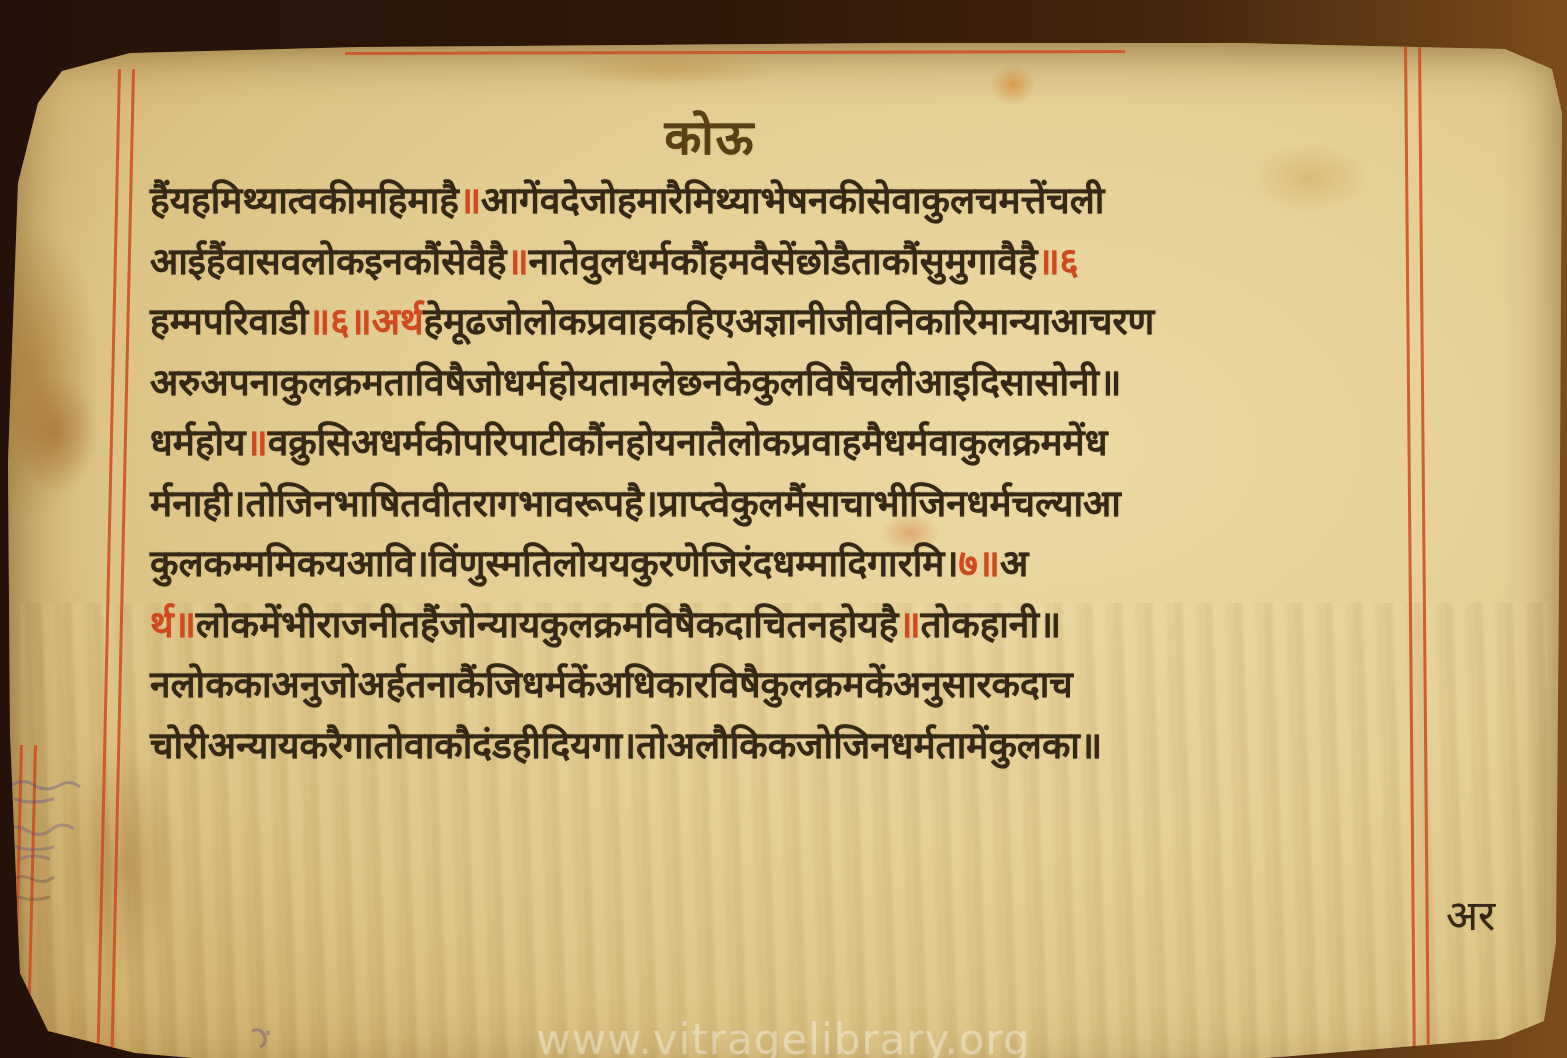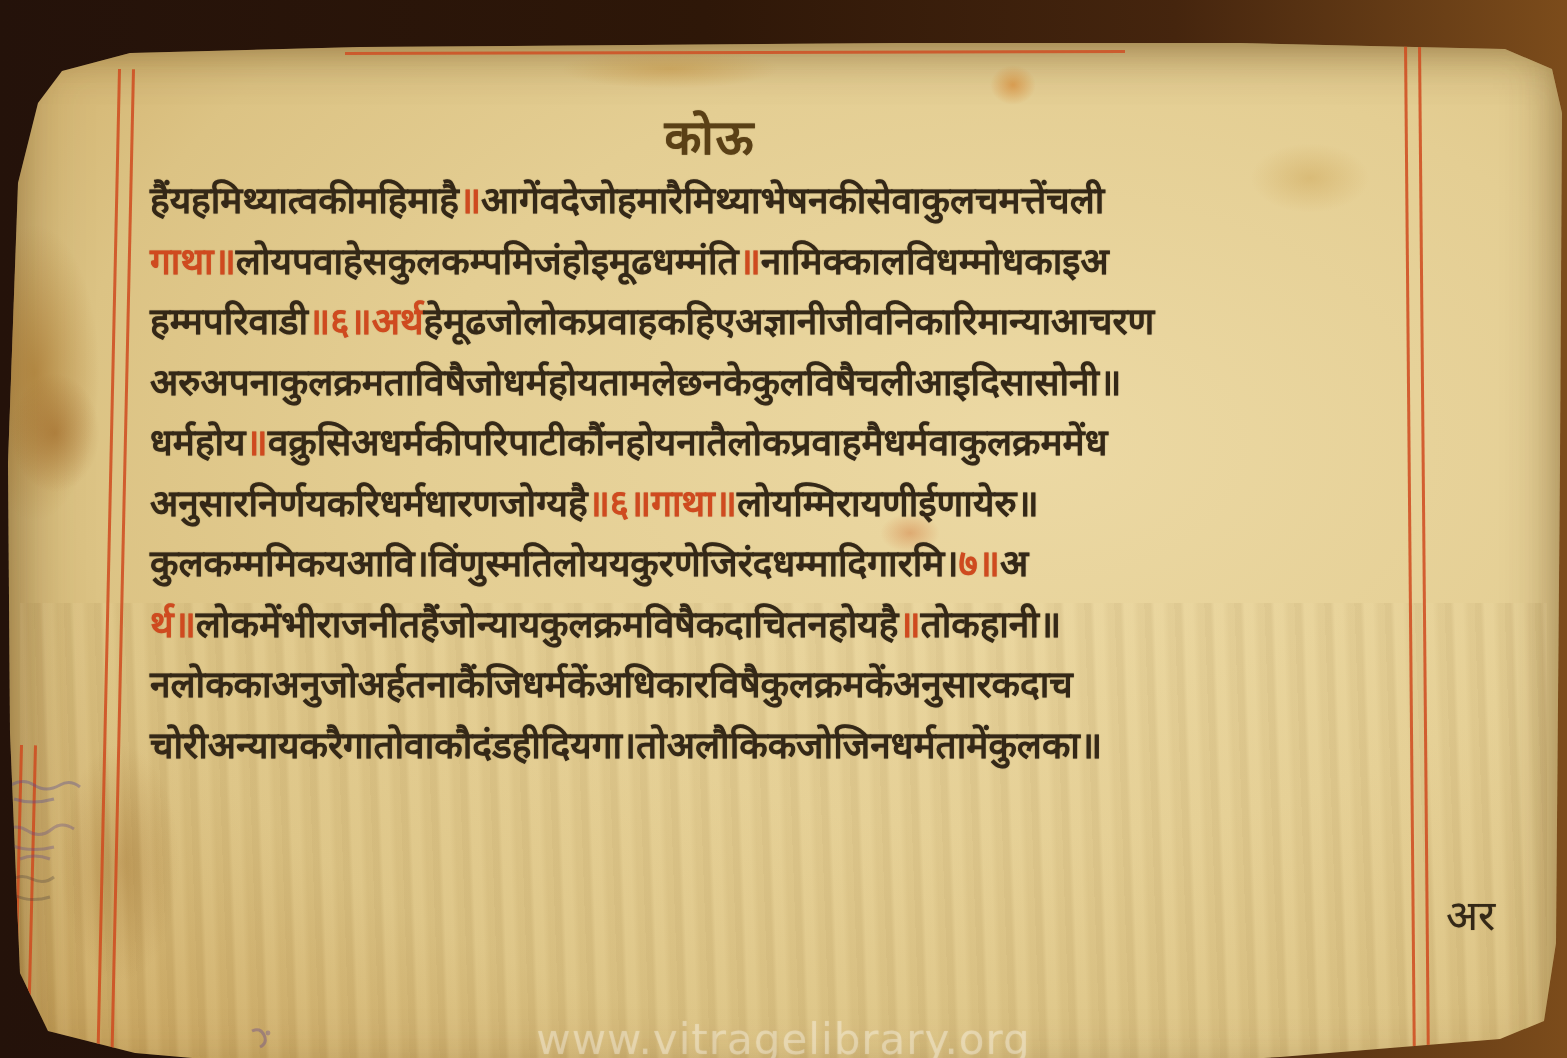--- a/index.html
+++ b/index.html
@@ -93,25 +93,25 @@
 
     <div class="rule rule-top"></div>
     <div class="rule vpair rule-left"></div>
     <div class="rule vpair rule-left-edge"></div>
     <div class="rule vpair rule-right"></div>
 
     <div class="title">कोऊ</div>
 
     <div class="text-lines">
         <div class="ms-line"><span class="seg">हैंयहमिथ्यात्वकीमहिमाहै</span><span class="seg red">॥</span><span class="seg">आगेंवदेजोहमारैमिथ्याभेषनकीसेवाकुलचमत्तेंचली</span></div>
-        <div class="ms-line"><span class="seg red">गाथा॥</span><span class="seg">लोयपवाहेसकुलकम्पमिजंहोइमूढधम्मंति</span><span class="seg red">॥</span><span class="seg">नामिक्कालविधम्मोधकाइअ</span></div>
+        <div class="ms-line"><span class="seg">आईहैंवासवलोकइनकौंसेवैहै</span><span class="seg red">॥</span><span class="seg">नातेवुलधर्मकौंहमवैसेंछोडैताकौंसुमुगावैहै</span><span class="seg red">॥६</span></div>
         <div class="ms-line"><span class="seg">हम्मपरिवाडी</span><span class="seg red">॥६॥अर्थ</span><span class="seg">हेमूढजोलोकप्रवाहकहिएअज्ञानीजीवनिकारिमान्याआचरण</span></div>
         <div class="ms-line"><span class="seg">अरुअपनाकुलक्रमताविषैजोधर्महोयतामलेछनकेकुलविषैचलीआइदिसासोनी॥</span></div>
         <div class="ms-line"><span class="seg">धर्महोय</span><span class="seg red">॥</span><span class="seg">वक्रुसिअधर्मकीपरिपाटीकौंनहोयनातैलोकप्रवाहमैधर्मवाकुलक्रममेंध</span></div>
-        <div class="ms-line"><span class="seg">अनुसारनिर्णयकरिधर्मधारणजोग्यहै</span><span class="seg red">॥६॥गाथा॥</span><span class="seg">लोयम्मिरायणीईणायेरु॥</span></div>
+        <div class="ms-line"><span class="seg">र्मनाही।तोजिनभाषितवीतरागभावरूपहै।प्राप्त्वेकुलमैंसाचाभीजिनधर्मचल्याआ</span></div>
         <div class="ms-line"><span class="seg">कुलकम्ममिकयआवि।विंणुस्मतिलोययकुरणेजिरंदधम्मादिगारमि।</span><span class="seg red">७॥</span><span class="seg">अ</span></div>
         <div class="ms-line"><span class="seg red">र्थ॥</span><span class="seg">लोकमेंभीराजनीतहैंजोन्यायकुलक्रमविषैकदाचितनहोयहै</span><span class="seg red">॥</span><span class="seg">तोकहानी॥</span></div>
         <div class="ms-line"><span class="seg">नलोककाअनुजोअर्हतनाकैंजिधर्मकेंअधिकारविषैकुलक्रमकेंअनुसारकदाच</span></div>
         <div class="ms-line"><span class="seg">चोरीअन्यायकरैगातोवाकौदंडहीदियगा।तोअलौकिकजोजिनधर्मतामेंकुलका॥</span></div>
       </div>
 
     <div class="catchword">अर</div>
 
     <svg class="margin-notes" viewBox="0 0 130 150">
       <path d="M8 18 q14 -10 26 -2 q12 8 26 0 q10 -6 20 2 M14 30 q18 6 40 0" fill="none" stroke="rgba(86,76,150,.5)" stroke-width="3"></path>

